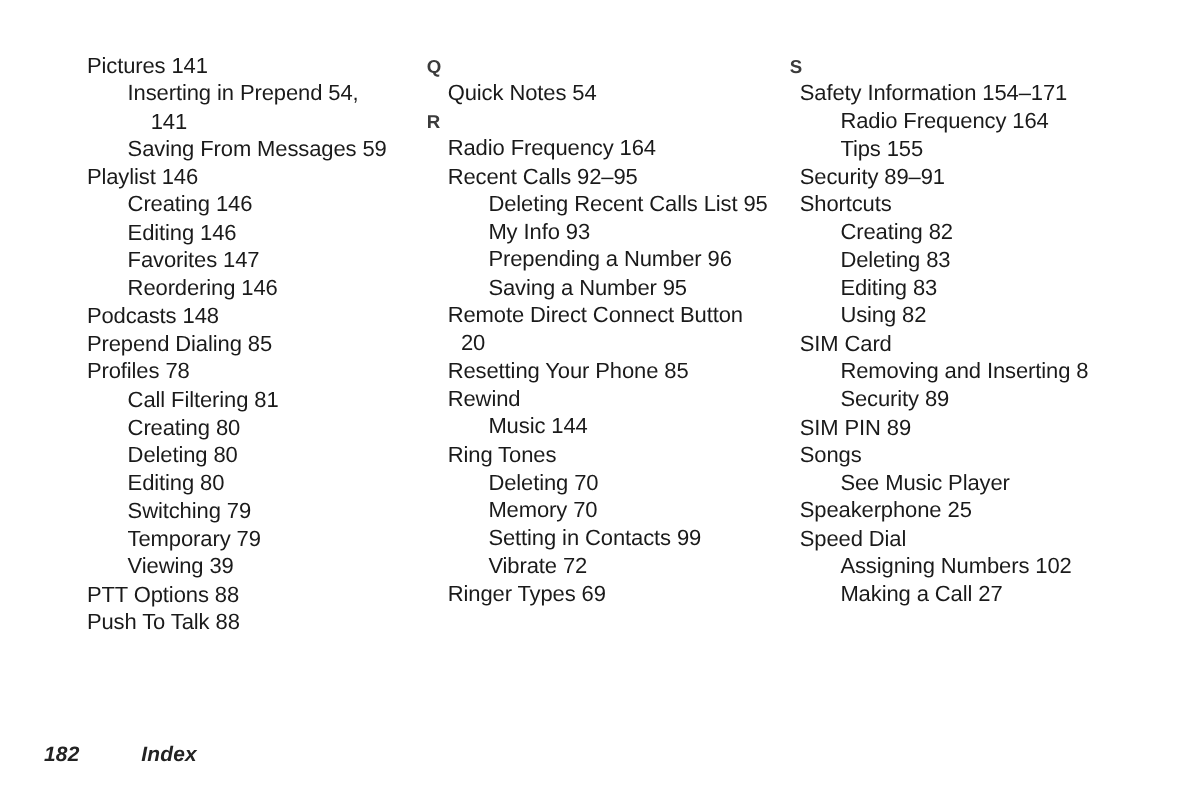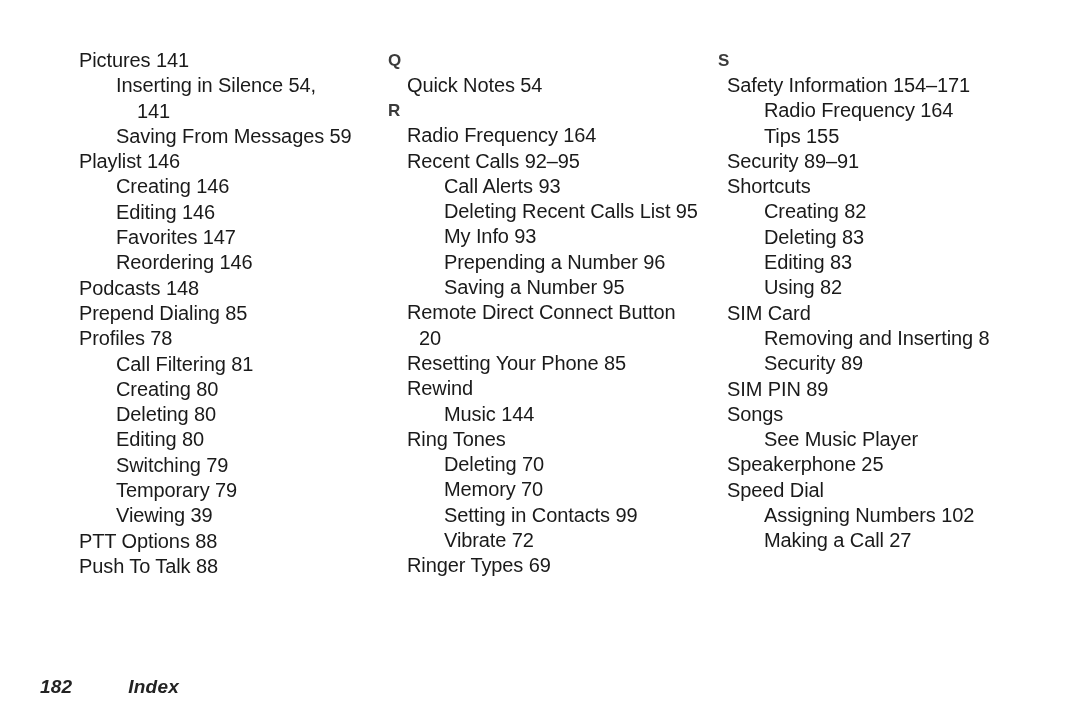--- a/index.html
+++ b/index.html
@@ -110,21 +110,21 @@
   }
 </style>
 </head>
 <body>
 
 <div class="page">
 
   <div class="index-columns">
     <div class="index-column col-1">
         <div class="entry level-1"><span>Pictures 141</span></div>
-        <div class="entry level-2"><span>Inserting in Silence 54,</span><span class="wrap-line">141</span></div>
+        <div class="entry level-2"><span>Inserting in Prepend 54,</span><span class="wrap-line">141</span></div>
         <div class="entry level-2"><span>Saving From Messages 59</span></div>
         <div class="entry level-1"><span>Playlist 146</span></div>
         <div class="entry level-2"><span>Creating 146</span></div>
         <div class="entry level-2"><span>Editing 146</span></div>
         <div class="entry level-2"><span>Favorites 147</span></div>
         <div class="entry level-2"><span>Reordering 146</span></div>
         <div class="entry level-1"><span>Podcasts 148</span></div>
         <div class="entry level-1"><span>Prepend Dialing 85</span></div>
         <div class="entry level-1"><span>Profiles 78</span></div>
         <div class="entry level-2"><span>Call Filtering 81</span></div>
@@ -136,21 +136,20 @@
         <div class="entry level-2"><span>Viewing 39</span></div>
         <div class="entry level-1"><span>PTT Options 88</span></div>
         <div class="entry level-1"><span>Push To Talk 88</span></div>
       </div>
     <div class="index-column col-2">
         <div class="section-letter">Q</div>
         <div class="entry level-1"><span>Quick Notes 54</span></div>
         <div class="section-letter">R</div>
         <div class="entry level-1"><span>Radio Frequency 164</span></div>
         <div class="entry level-1"><span>Recent Calls 92–95</span></div>
-        <div class="entry level-2"><span>Call Alerts 93</span></div>
         <div class="entry level-2"><span>Deleting Recent Calls List 95</span></div>
         <div class="entry level-2"><span>My Info 93</span></div>
         <div class="entry level-2"><span>Prepending a Number 96</span></div>
         <div class="entry level-2"><span>Saving a Number 95</span></div>
         <div class="entry level-1"><span>Remote Direct Connect Button</span><span class="wrap-line">20</span></div>
         <div class="entry level-1"><span>Resetting Your Phone 85</span></div>
         <div class="entry level-1"><span>Rewind</span></div>
         <div class="entry level-2"><span>Music 144</span></div>
         <div class="entry level-1"><span>Ring Tones</span></div>
         <div class="entry level-2"><span>Deleting 70</span></div>

